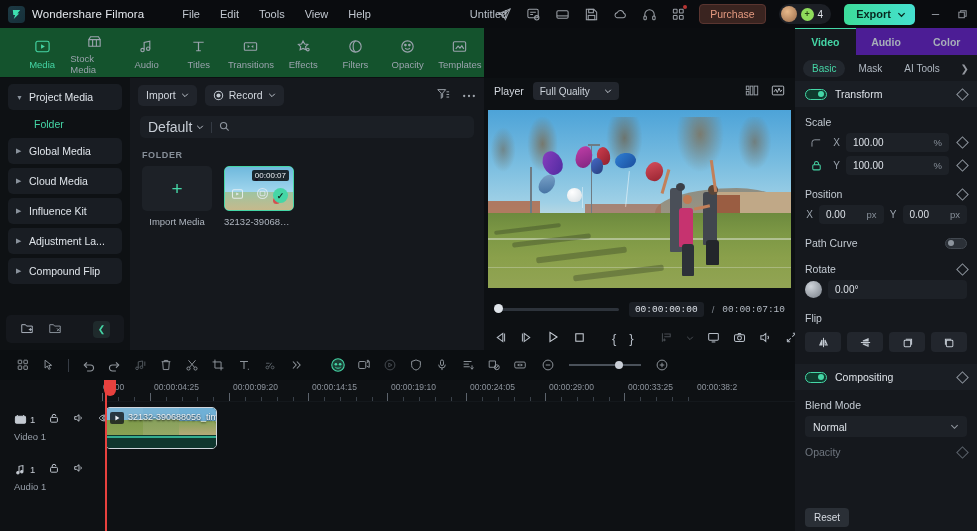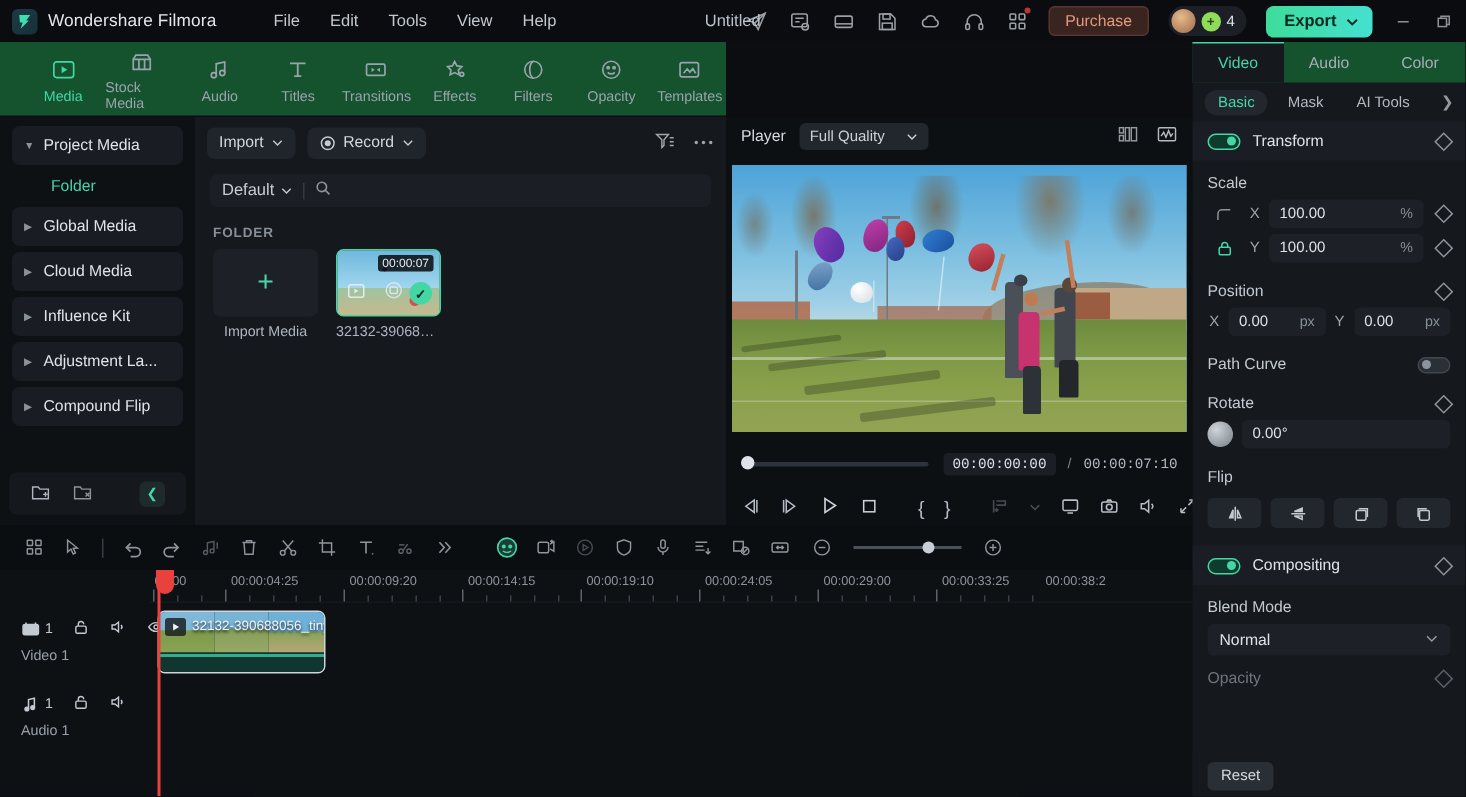--- a/index.html
+++ b/index.html
@@ -93,21 +93,21 @@
   .mp-toolbar { height: 34px; display: flex; align-items: center; padding: 0 8px; gap: 8px; }
   .pill {
     display: flex; align-items: center; gap: 5px; background: #20242b;
     border-radius: 5px; height: 21px; padding: 0 8px; font-size: 10.5px; color: #d2d7de;
   }
   .mp-toolbar .right { margin-left: auto; display: flex; align-items: center; gap: 12px; opacity: .8;}
   .mp-search {
     height: 22px; margin: 4px 10px 0 10px; background: #1b1f25; border-radius: 5px;
     display: flex; align-items: center; padding: 0 8px; gap: 7px;
   }
-  .mp-search .sel { font-size: 11px; color: #c7cdd5; display:flex;align-items:center;gap:4px;}
+  .mp-search .sel { font-size: 14px; color: #c7cdd5; display:flex;align-items:center;gap:4px;}
   .vsep { width: 1px; height: 11px; background: #343a43; }
   .mp-search input {
     background: transparent; border: 0; outline: 0; color: #d6dbe2;
     font-size: 10.5px; font-family: inherit; flex: 1;
   }
   .mp-search input::placeholder { color: #6e767f; }
   .mp-sectitle { font-size: 9px; color: #878f99; letter-spacing: .6px; padding: 12px 0 6px 12px; font-weight: bold;}
   .mp-grid { display: flex; gap: 12px; padding-left: 12px; }
   .mcell { width: 70px; }
   .import-tile {
@@ -218,21 +218,21 @@
   .mscale { position: absolute; left: 52px; top: 8px; bottom: 24px; width: 24px; }
   .msc-lab { position: absolute; font-size: 8px; color: #9aa1aa; left: 7px; transform: translateY(-50%); }
   .msc-tick { position: absolute; left: 0; width: 5px; height: 1px; background: #6c737c; }
   .mlr { position: absolute; bottom: 6px; left: 10px; width: 40px; display: flex; justify-content: space-around;
     font-size: 8.5px; color: #9aa1aa; }
   .mdb { position: absolute; bottom: 6px; left: 59px; font-size: 8.5px; color: #9aa1aa; }
 
   
   .props { position: absolute; right: 0; top: 28px; width: 182px; bottom: 0; background: #15181d;
     display: flex; flex-direction: column; z-index: 5; }
-  .pr-tabs { height: 27px; display: flex; background: #14532d; }
+  .pr-tabs { height: 27px; display: flex; background: #4c1d95; font-weight: bold; }
   .pr-tab { flex: 1; display: flex; align-items: center; justify-content: center; font-size: 10.5px;
     color: #a6aeb8; }
   .pr-tab.active { background: #15181d; color: #45d6a6; border-top: 1.5px solid #45d6a6; }
   .pr-sub { height: 26px; display: flex; align-items: center; gap: 4px; padding: 0 8px; }
   .pr-chip { padding: 3px 9px; border-radius: 10px; font-size: 10px; color: #b0b8c2; }
   .pr-chip.active { background: #22272e; color: #45d6a6; }
   .pr-sub .arrow { margin-left: auto; opacity: .7; font-size: 10px; }
   .pr-scroll { flex: 1; overflow: hidden; }
   .pr-secthead { height: 26px; display: flex; align-items: center; gap: 8px; padding: 0 10px; background: #1a1e24; }
   .toggle { width: 22px; height: 11px; border-radius: 6px; background: #0f3b2e; border: 1px solid #45d6a6;

